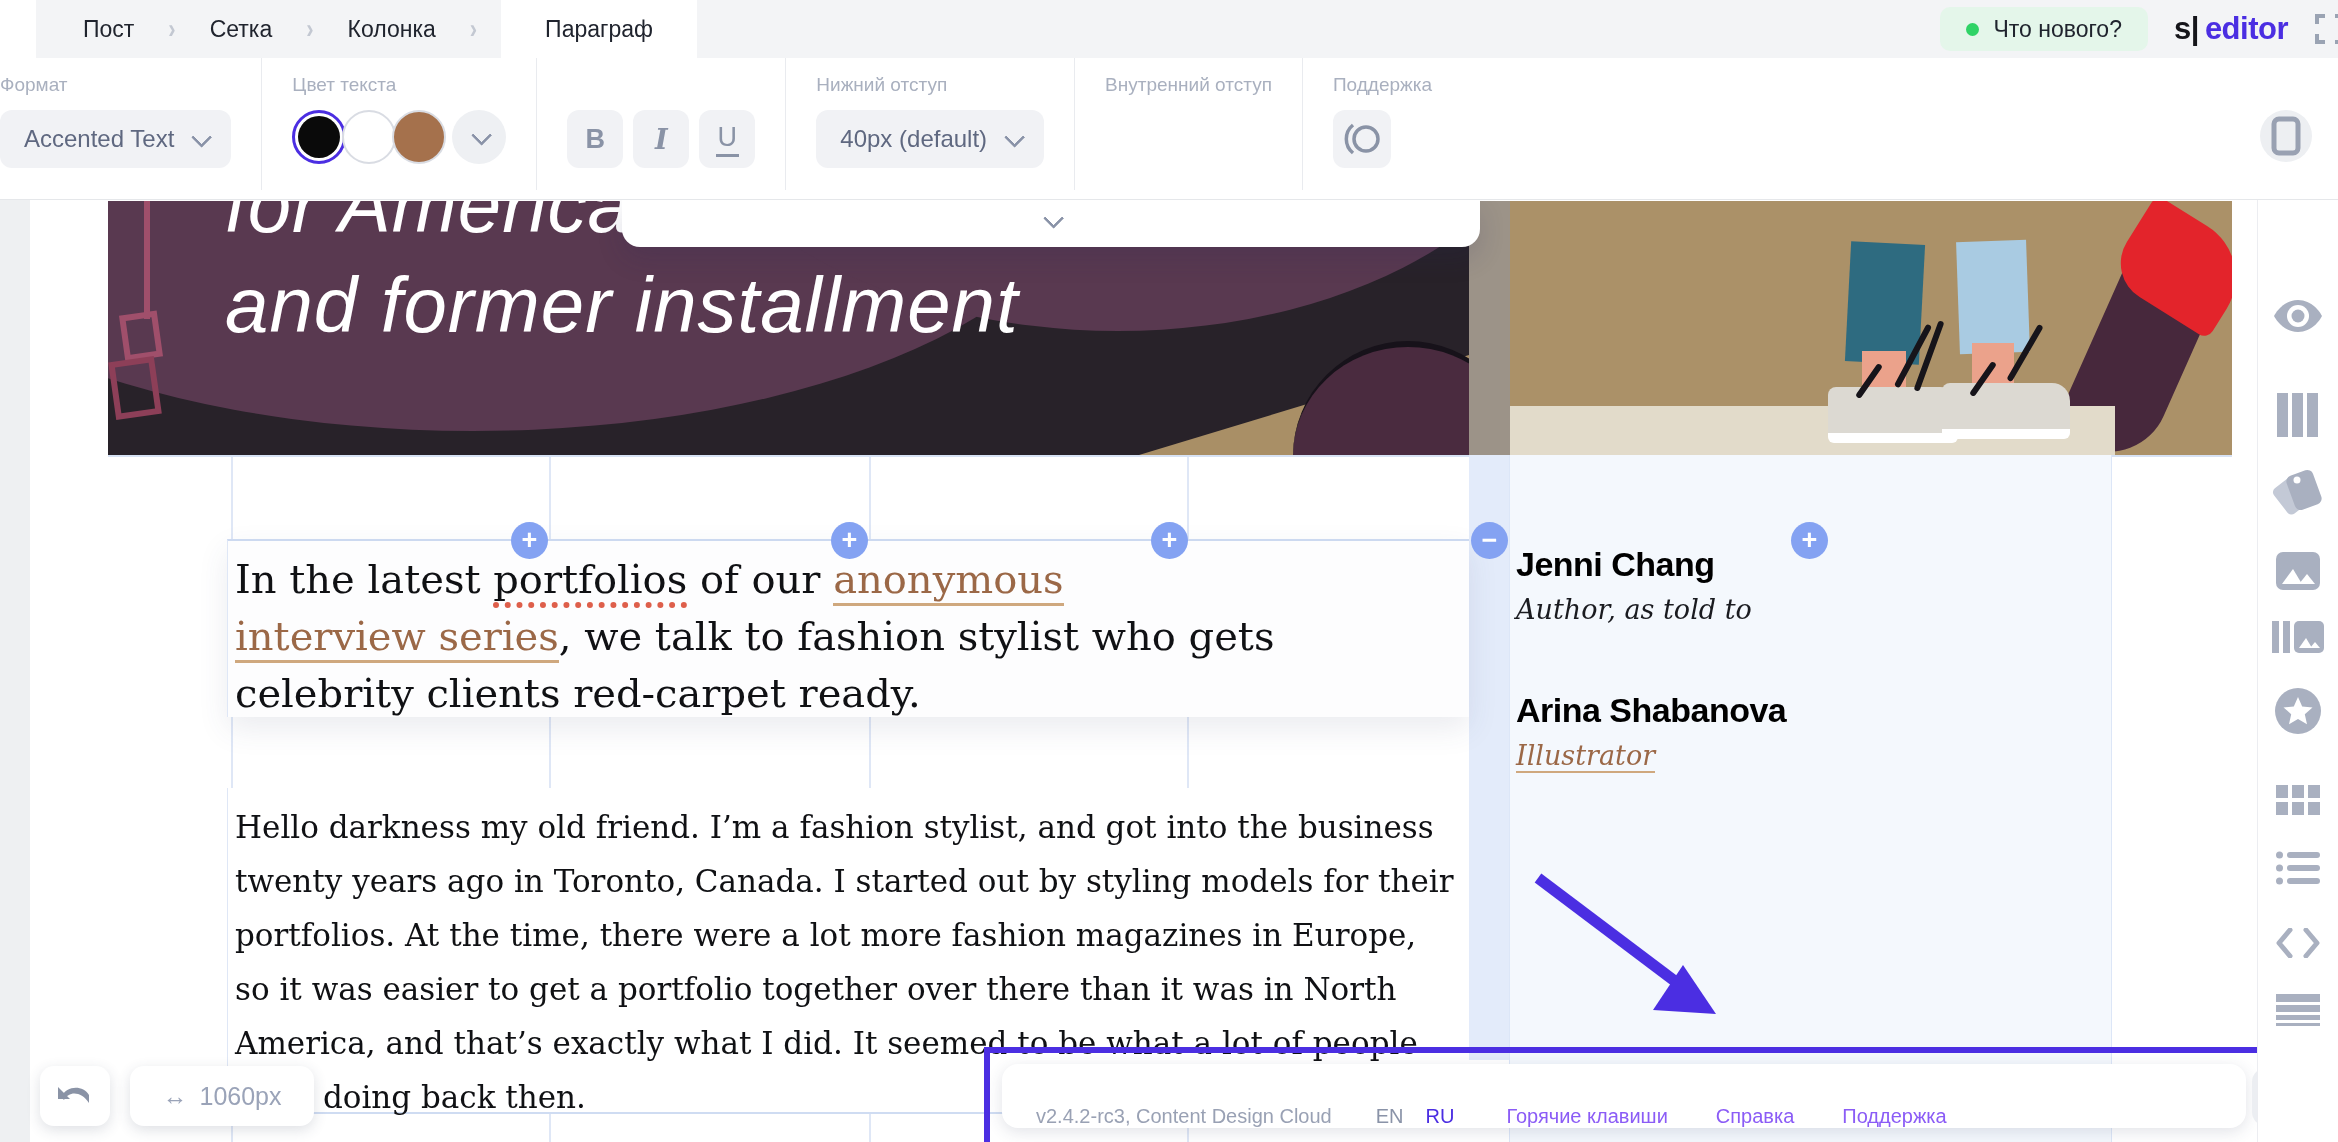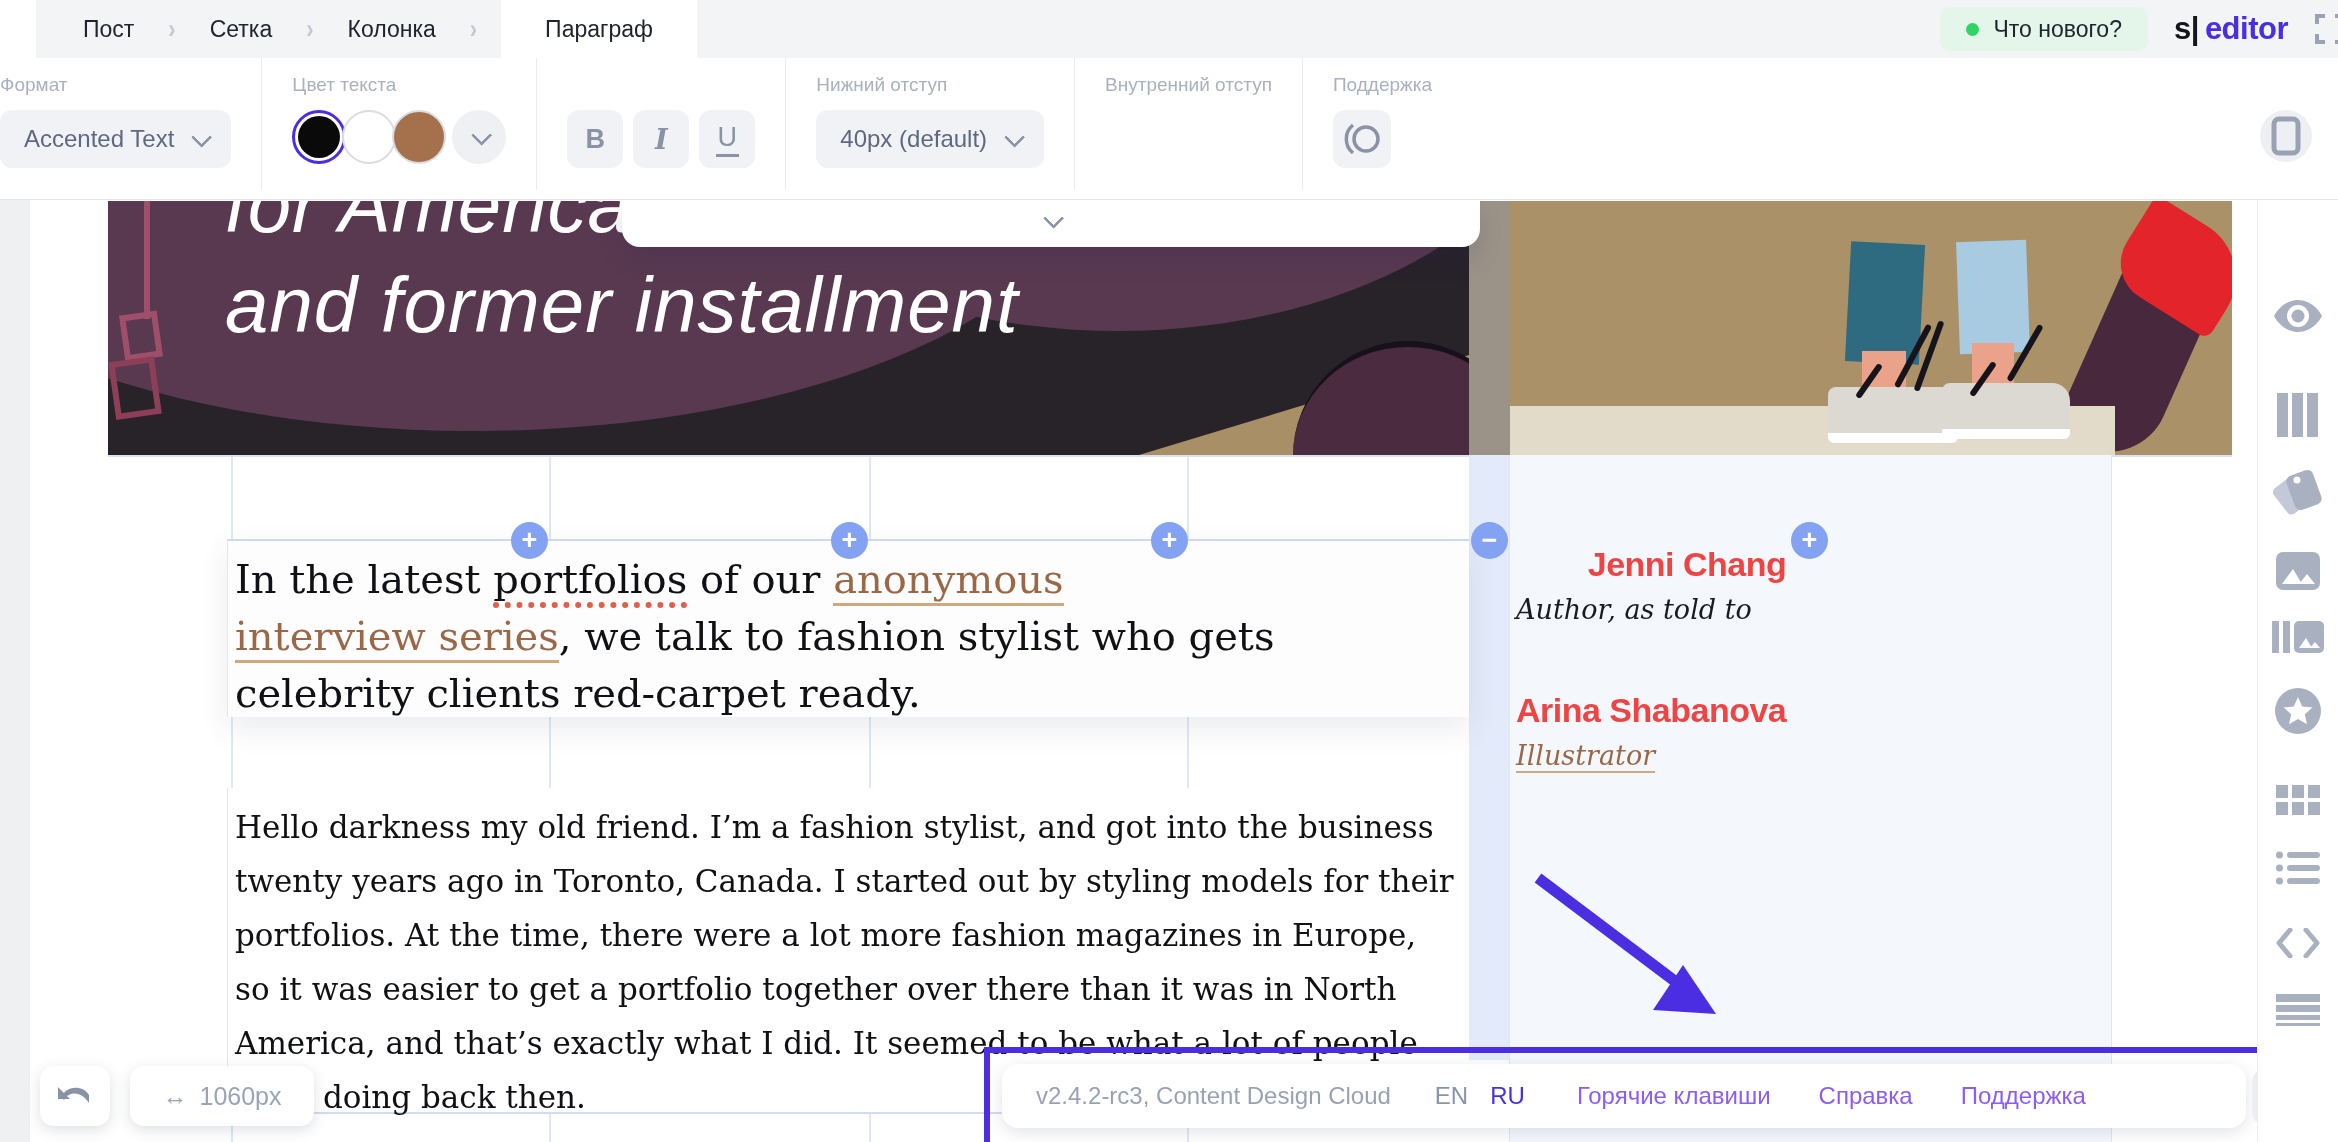--- a/index.html
+++ b/index.html
@@ -80,31 +80,31 @@
   .heading-dropdown{position:absolute;left:622px;top:199px;width:858px;height:48px;background:#ffffff;border-radius:0 0 18px 18px;box-shadow:0 12px 26px rgba(40,40,85,.16);z-index:6;display:flex;align-items:flex-start;justify-content:center;}
   .heading-dropdown .chev{margin-top:14px;}
   
   .lede-block{position:absolute;left:227px;top:539px;width:1242px;height:178px;background:#fdfdfe;border-top:2px solid #ccd9f0;border-left:1px solid #dfe7f6;box-shadow:0 12px 28px rgba(60,70,110,.10);z-index:3;box-sizing:border-box;}
   .lede-text{position:absolute;left:7px;top:10px;width:1210px;font-family:"DejaVu Serif",serif;font-size:40px;line-height:57px;color:#101114;white-space:pre-line;}
   .misspell{border-bottom:6px dotted #de5f4b;padding-bottom:0px;}
   .blink{color:#9b6847;border-bottom:3px solid #cfa87e;padding-bottom:1px;}
   .body-block{position:absolute;left:227px;top:788px;width:1242px;height:326px;background:#ffffff;border-left:1px solid #dfe7f6;border-bottom:2px solid #cfdcf2;z-index:3;box-sizing:border-box;}
   .body-text{position:absolute;left:7px;top:12px;width:1225px;font-family:"DejaVu Serif",serif;font-size:31px;line-height:54px;color:#101114;white-space:pre-line;}
   .authors{position:absolute;left:1516px;top:545px;z-index:3;}
-  .aname{font-size:34px;font-weight:700;letter-spacing:-0.5px;color:#ef4444;text-align:right;}
+  .aname{font-size:34px;font-weight:700;letter-spacing:-0.5px;color:#000000;}
   .arole{font-family:"DejaVu Serif",serif;font-style:italic;font-size:27px;color:#1a1b20;margin-top:10px;}
   .arole.link{color:#9b6847;display:inline-block;border-bottom:2px solid #cfa87e;}
   .gap-authors{height:66px;}
   
   .pm{position:absolute;width:37px;height:37px;border-radius:50%;background:#84a2f2;color:#ffffff;display:flex;align-items:center;justify-content:center;font-size:27px;font-weight:700;z-index:5;line-height:1;}
   
   .undo{position:absolute;left:40px;top:1066px;width:70px;height:60px;background:#ffffff;border-radius:14px;box-shadow:0 4px 14px rgba(50,60,90,.16);display:flex;align-items:center;justify-content:center;z-index:8;}
   .widthbox{position:absolute;left:130px;top:1066px;width:184px;height:60px;background:#ffffff;border-radius:14px;box-shadow:0 4px 14px rgba(50,60,90,.16);display:flex;align-items:center;justify-content:center;gap:12px;color:#9aa3b8;font-size:25px;z-index:8;}
   .annot-rect{position:absolute;left:984px;top:1047px;width:1332px;height:140px;border:6px solid #4b2ee2;box-sizing:border-box;z-index:9;}
-  .footerbar{position:absolute;left:1002px;top:1064px;width:1244px;height:64px;background:#ffffff;border-radius:16px;box-shadow:0 4px 16px rgba(50,60,90,.14);display:flex;align-items:center;padding:0 34px;box-sizing:border-box;z-index:10;font-size:24px;color:#99a1b4;}
+  .footerbar{position:absolute;left:1002px;top:1064px;width:1244px;height:64px;background:#ffffff;border-radius:16px;box-shadow:0 4px 16px rgba(50,60,90,.14);display:flex;align-items:flex-end;padding:0 34px;box-sizing:border-box;z-index:10;font-size:20px;color:#99a1b4;}
   .footerbar .ver{margin-right:44px;}
   .footerbar .en{margin-right:22px;color:#8a93a8;}
   .footerbar .ru{color:#4b2ee2;font-weight:500;margin-right:52px;}
   .footerbar .lnk{margin-right:48px;color:#8b5cf6;white-space:nowrap;}
   .footerbar .lnk.last{margin-right:0;}
   .qback{position:absolute;left:2252px;top:1068px;width:64px;height:58px;border-radius:14px;background:#eceef2;z-index:10;}
   .qbtn{position:absolute;left:2262px;top:1071px;width:50px;height:50px;border-radius:50%;background:#4b2ee2;color:#fff;font-size:31px;font-weight:700;display:flex;align-items:center;justify-content:center;z-index:11;}
   .arrow-svg{position:absolute;left:1520px;top:862px;z-index:9;}
 </style>
 </head>

